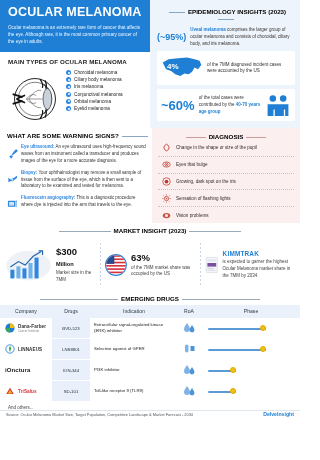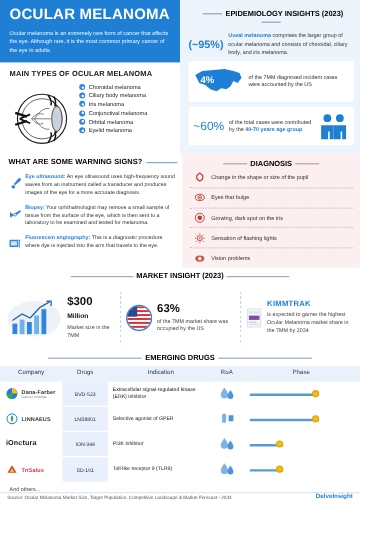--- a/index.html
+++ b/index.html
@@ -37,21 +37,21 @@
   .epi-head { text-align: center; font-size: 6.2px; font-weight: bold; padding: 4px 0 0 0; position: relative; }
   .epi-head .rule { display:inline-block; width: 16px; height: 1px; background: #8aa6c4; vertical-align: middle; margin: 0 3px; }
   .epi-row { display: flex; align-items: center; gap: 4px; margin-top: 5px; }
   .epi-pct { font-size: 9px; font-weight: bold; color: #1f7fd4; flex: none; }
   .epi-txt { font-size: 4.5px; line-height: 1.5; color: #333; }
   .epi-txt b { color: #1f7fd4; }
   .epi-card { background: #fff; border-radius: 2px; padding: 4px 4px; margin-top: 4px; display: flex; align-items: center; gap: 4px; }
   .us-map { width: 42px; height: 26px; flex: none; position: relative; }
   .map-pct { position: absolute; left: 6px; top: 7px; font-size: 8px; font-weight: bold; color: #fff; }
   .people { width: 26px; height: 24px; flex: none; }
-  .big-blue { font-size: 10px; font-weight: normal; color: #1f7fd4; flex: none; }
+  .big-blue { font-size: 13px; font-weight: bold; color: #1f7fd4; flex: none; }
 
   
   .mid { display: flex; height: 102px; }
   .mid-left { width: 152px; padding: 4px 4px 0 7px; }
   .mid-right { width: 148px; background: #fbeff0; padding: 5px 6px 0 6px; }
 
   .warn-head { font-size: 6.2px; font-weight: bold; letter-spacing: .1px; }
   .warn-head .rule { display:inline-block; width: 26px; height: 1px; background: #8aa6c4; vertical-align: middle; margin-left: 3px; }
   .warn-item { display: flex; gap: 3px; margin-top: 5px; }
   .warn-ico { width: 11px; flex: none; padding-top: 1px; }

